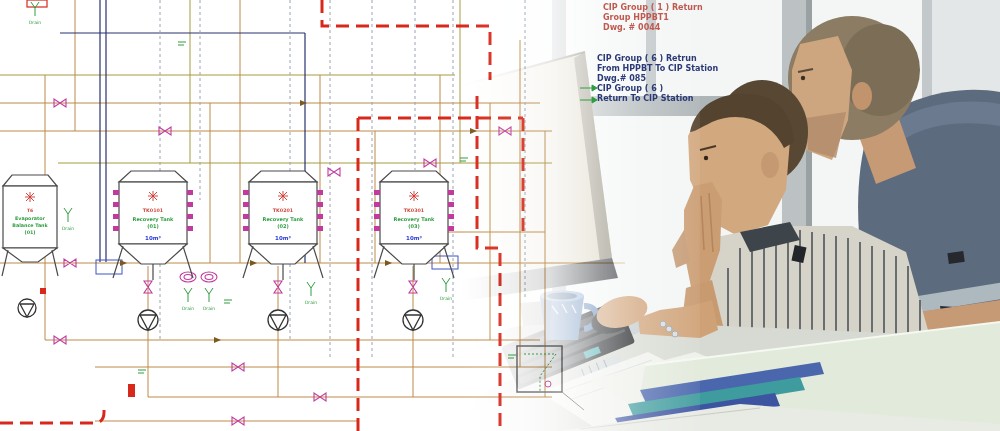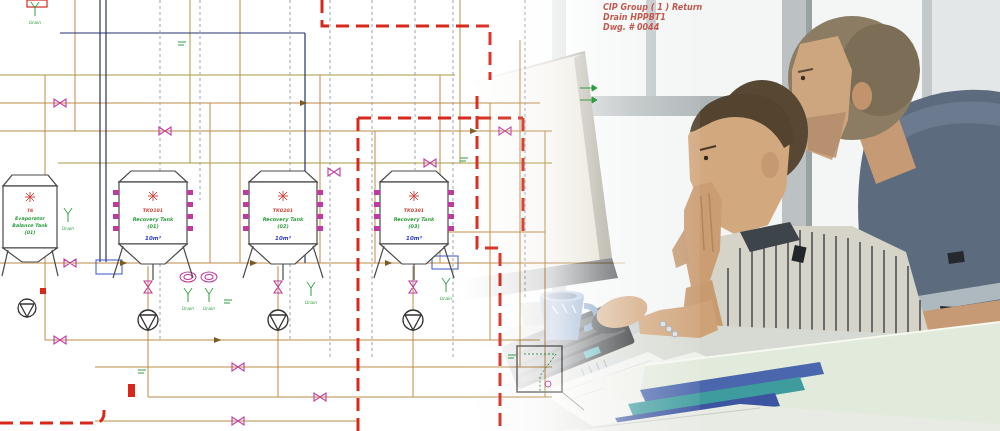--- a/index.html
+++ b/index.html
@@ -1,18 +1,18 @@
 <!DOCTYPE html>
 <html><head>
 <meta charset="utf-8">
 <style>
   html,body{margin:0;padding:0;background:#ffffff;}
   .stage{position:relative;width:1000px;height:431px;overflow:hidden;background:#ffffff;
          font-family:"DejaVu Sans","Liberation Sans",sans-serif;}
-  .layer{position:absolute;inset:0;font-style:italic;}
+  .layer{position:absolute;inset:0;}
   
   .photo-layer{
     -webkit-mask-image:linear-gradient(90deg, transparent 38%, rgba(0,0,0,.55) 48%, #000 60%);
             mask-image:linear-gradient(90deg, transparent 38%, rgba(0,0,0,.55) 48%, #000 60%);
   }
   
   .diagram-layer{
     background:transparent;
     -webkit-mask-image:linear-gradient(90deg,#000 0%,#000 46%, rgba(0,0,0,.8) 55%, rgba(0,0,0,.28) 64%, transparent 72%);
             mask-image:linear-gradient(90deg,#000 0%,#000 46%, rgba(0,0,0,.8) 55%, rgba(0,0,0,.28) 64%, transparent 72%);
@@ -362,22 +362,29 @@
 
       <g stroke="#2f9e41" stroke-width="1">
         <path d="M138,370 h8 M138,373 h6 M224,300 h8 M224,303 h6 M460,158 h8 M460,161 h6 M508,355 h8 M508,358 h6 M178,42 h8 M178,45 h6"></path>
       </g>
     </svg>
   </div>
 
   <div class="layer">
     <div class="anno anno-red" style="left:603px;top:3px;">
       <div>CIP Group ( 1 ) Return</div>
-      <div>Drain HPPBT1</div>
+      <div>Group HPPBT1</div>
       <div>Dwg. # 0044</div>
+    </div>
+    <div class="anno anno-blue" style="left:597px;top:54px;">
+      <div>CIP Group ( 6 ) Retrun</div>
+      <div>From HPPBT  To CIP Station</div>
+      <div>Dwg.# 085</div>
+      <div>CIP Group ( 6 )</div>
+      <div>Return To CIP Station</div>
     </div>
     <svg width="20" height="30" style="position:absolute;left:578px;top:82px;">
       <g stroke="#2f9e41" stroke-width="1" fill="#2f9e41">
         <line x1="2" y1="6" x2="14" y2="6"></line>
           <polygon points="14,3 14,9 19,6"></polygon>
         <line x1="2" y1="18" x2="14" y2="18"></line>
           <polygon points="14,15 14,21 19,18"></polygon>
       </g>
     </svg>
   </div>

